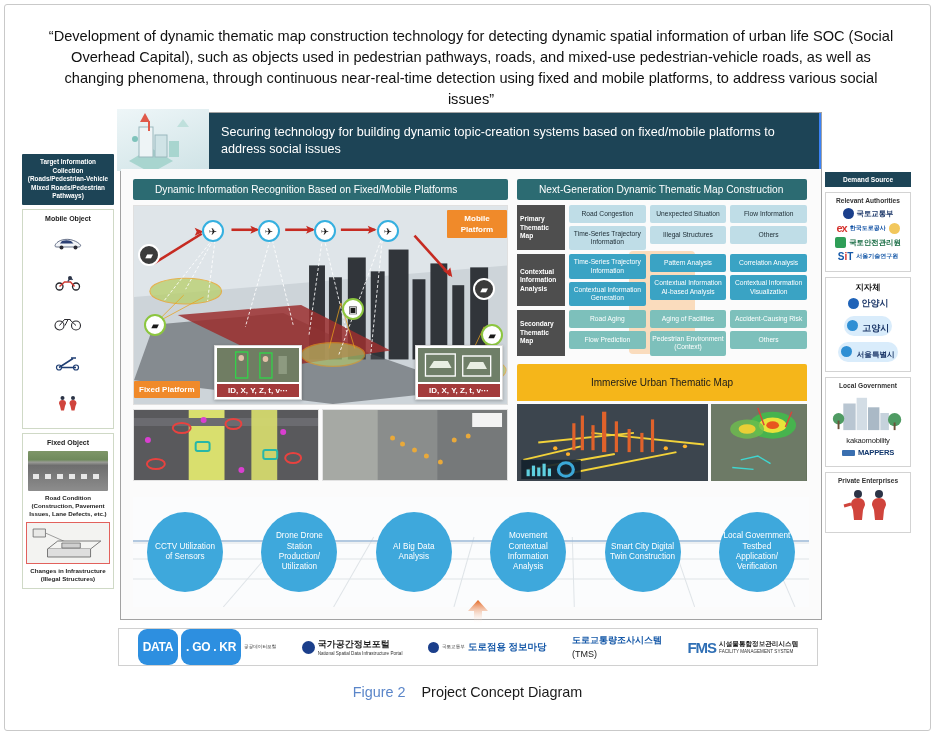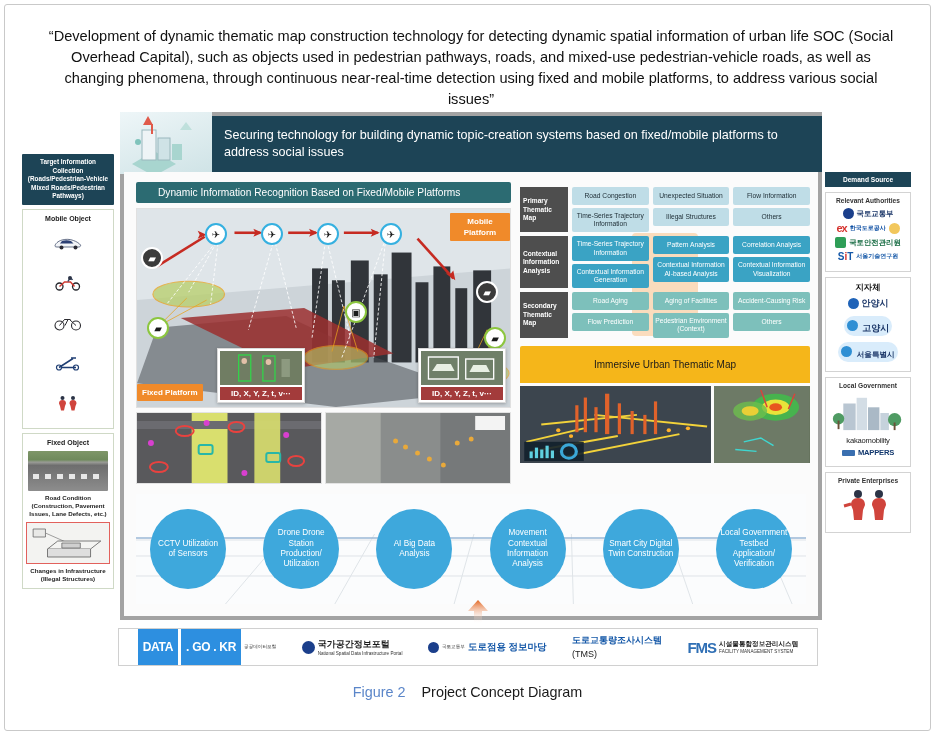--- a/index.html
+++ b/index.html
@@ -69,21 +69,21 @@
   .logo-kr.teal { color:#12683f; }
   .logo-kr.blue2 { color:#1558a8; }
   .sq { width: 11px; height: 11px; border-radius: 50%; display:inline-block; }
   .kakao { font-size: 7.6px; color:#222; letter-spacing:-.2px;}
   .mappers { font-size: 7.6px; color:#12386e; font-weight:800; letter-spacing:-.2px;}
   .city-chip { background:#d9ecfb; border-radius:10px; padding:1px 3px; display:inline-block; }
 
   
   #main-panel {
     position: absolute; left: 120px; top: 112px; width: 702px; height: 508px;
-    background: #3b82f6; border: 4px solid #a3a3a3;
+    background: #3b82f6; border: 1px solid #a3a3a3;
   }
   #banner {
     position: absolute; left: 0; top: 0; width: 698px; height: 56px;
     background: #1d4456; color: #fff;
   }
   #banner-city {
     position: absolute; left: -4px; top: -4px; width: 92px; height: 62px;
     background: linear-gradient(160deg,#eef6f8,#cfe3e6); overflow:hidden;
   }
   #banner-text {
@@ -178,21 +178,21 @@
   }
 
   
   #logobar {
     position:absolute; left:118px; top:628px; width:700px; height:38px;
     border:1px solid #d0d0d0; background:#fff; display:flex; align-items:center;
     justify-content:space-around; padding:0 6px;
   }
   .lgo { display:flex; align-items:center; gap:3px; }
   .data-go { background:#2d8fe0; color:#fff; font-weight:800; font-size:12px;
-    padding:11px 5px; letter-spacing:-.3px; }
+    padding:11px 5px; letter-spacing:-.3px;border-radius:9px; }
   .tiny { font-size:4.6px; line-height:5.4px; color:#333; }
   .tms { color:#1558a8; font-weight:800; font-size:9px; line-height:11px; }
   .fms { color:#2f6fb5; font-weight:900; font-size:15px; letter-spacing:-1px; }
 
   
   #caption {
     position:absolute; left:0; right:0; top:684px; text-align:center;
     font-size:14.4px;
   }
   #caption .fig { color:#5b86c9; font-weight:500; }
@@ -498,20 +498,21 @@
                 <circle cx="132" cy="30" r="2.5"></circle>
                 <circle cx="146" cy="26" r="2.5"></circle>
               </g>
             <rect x="150" y="3" width="30" height="14" fill="#f3f3f3"></rect>
           </svg>
         </div>
       </div>
     </div>
 
     <div id="right-sub">
+      <div class="sec-head">Next-Generation Dynamic Thematic Map Construction</div>
 
       <div class="grid-wrap">
         <div class="peach-col"></div>
 
         <div class="row">
           <div class="row-label">Primary Thematic Map</div>
           <div class="cells">
             <div class="stack">
               <div class="cell c-light">Road Congestion</div>
               <div class="cell c-light">Time-Series Trajectory Information</div>

